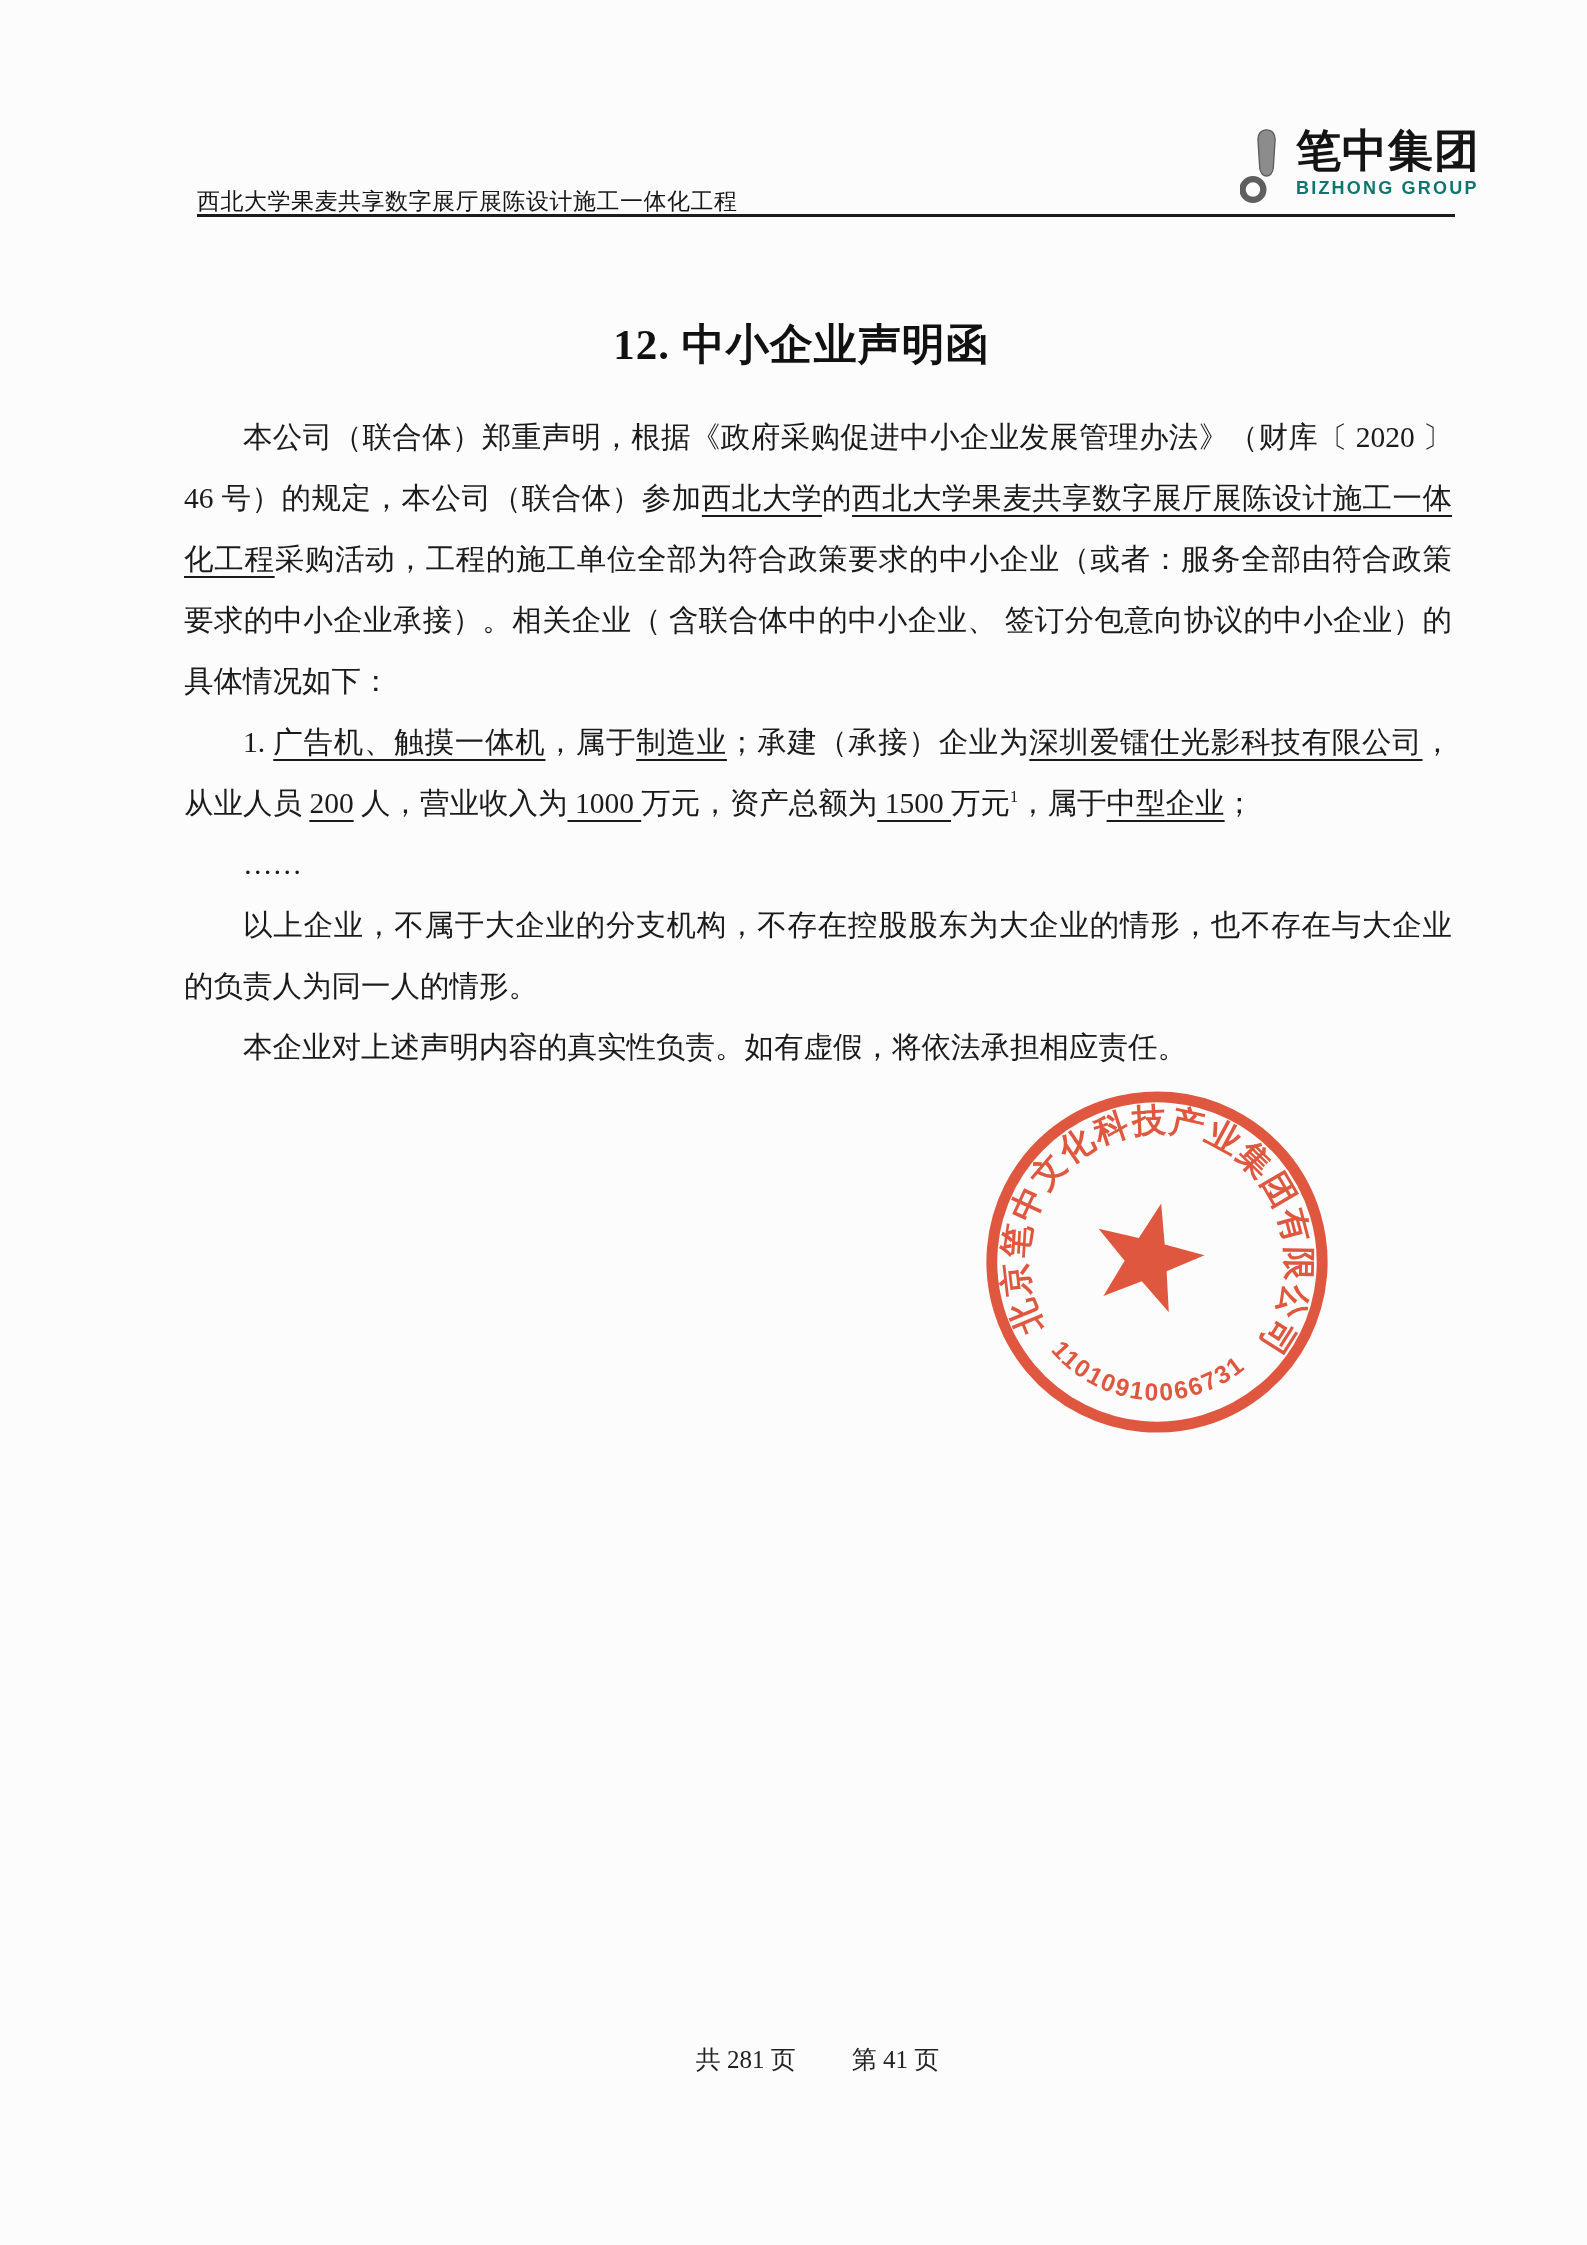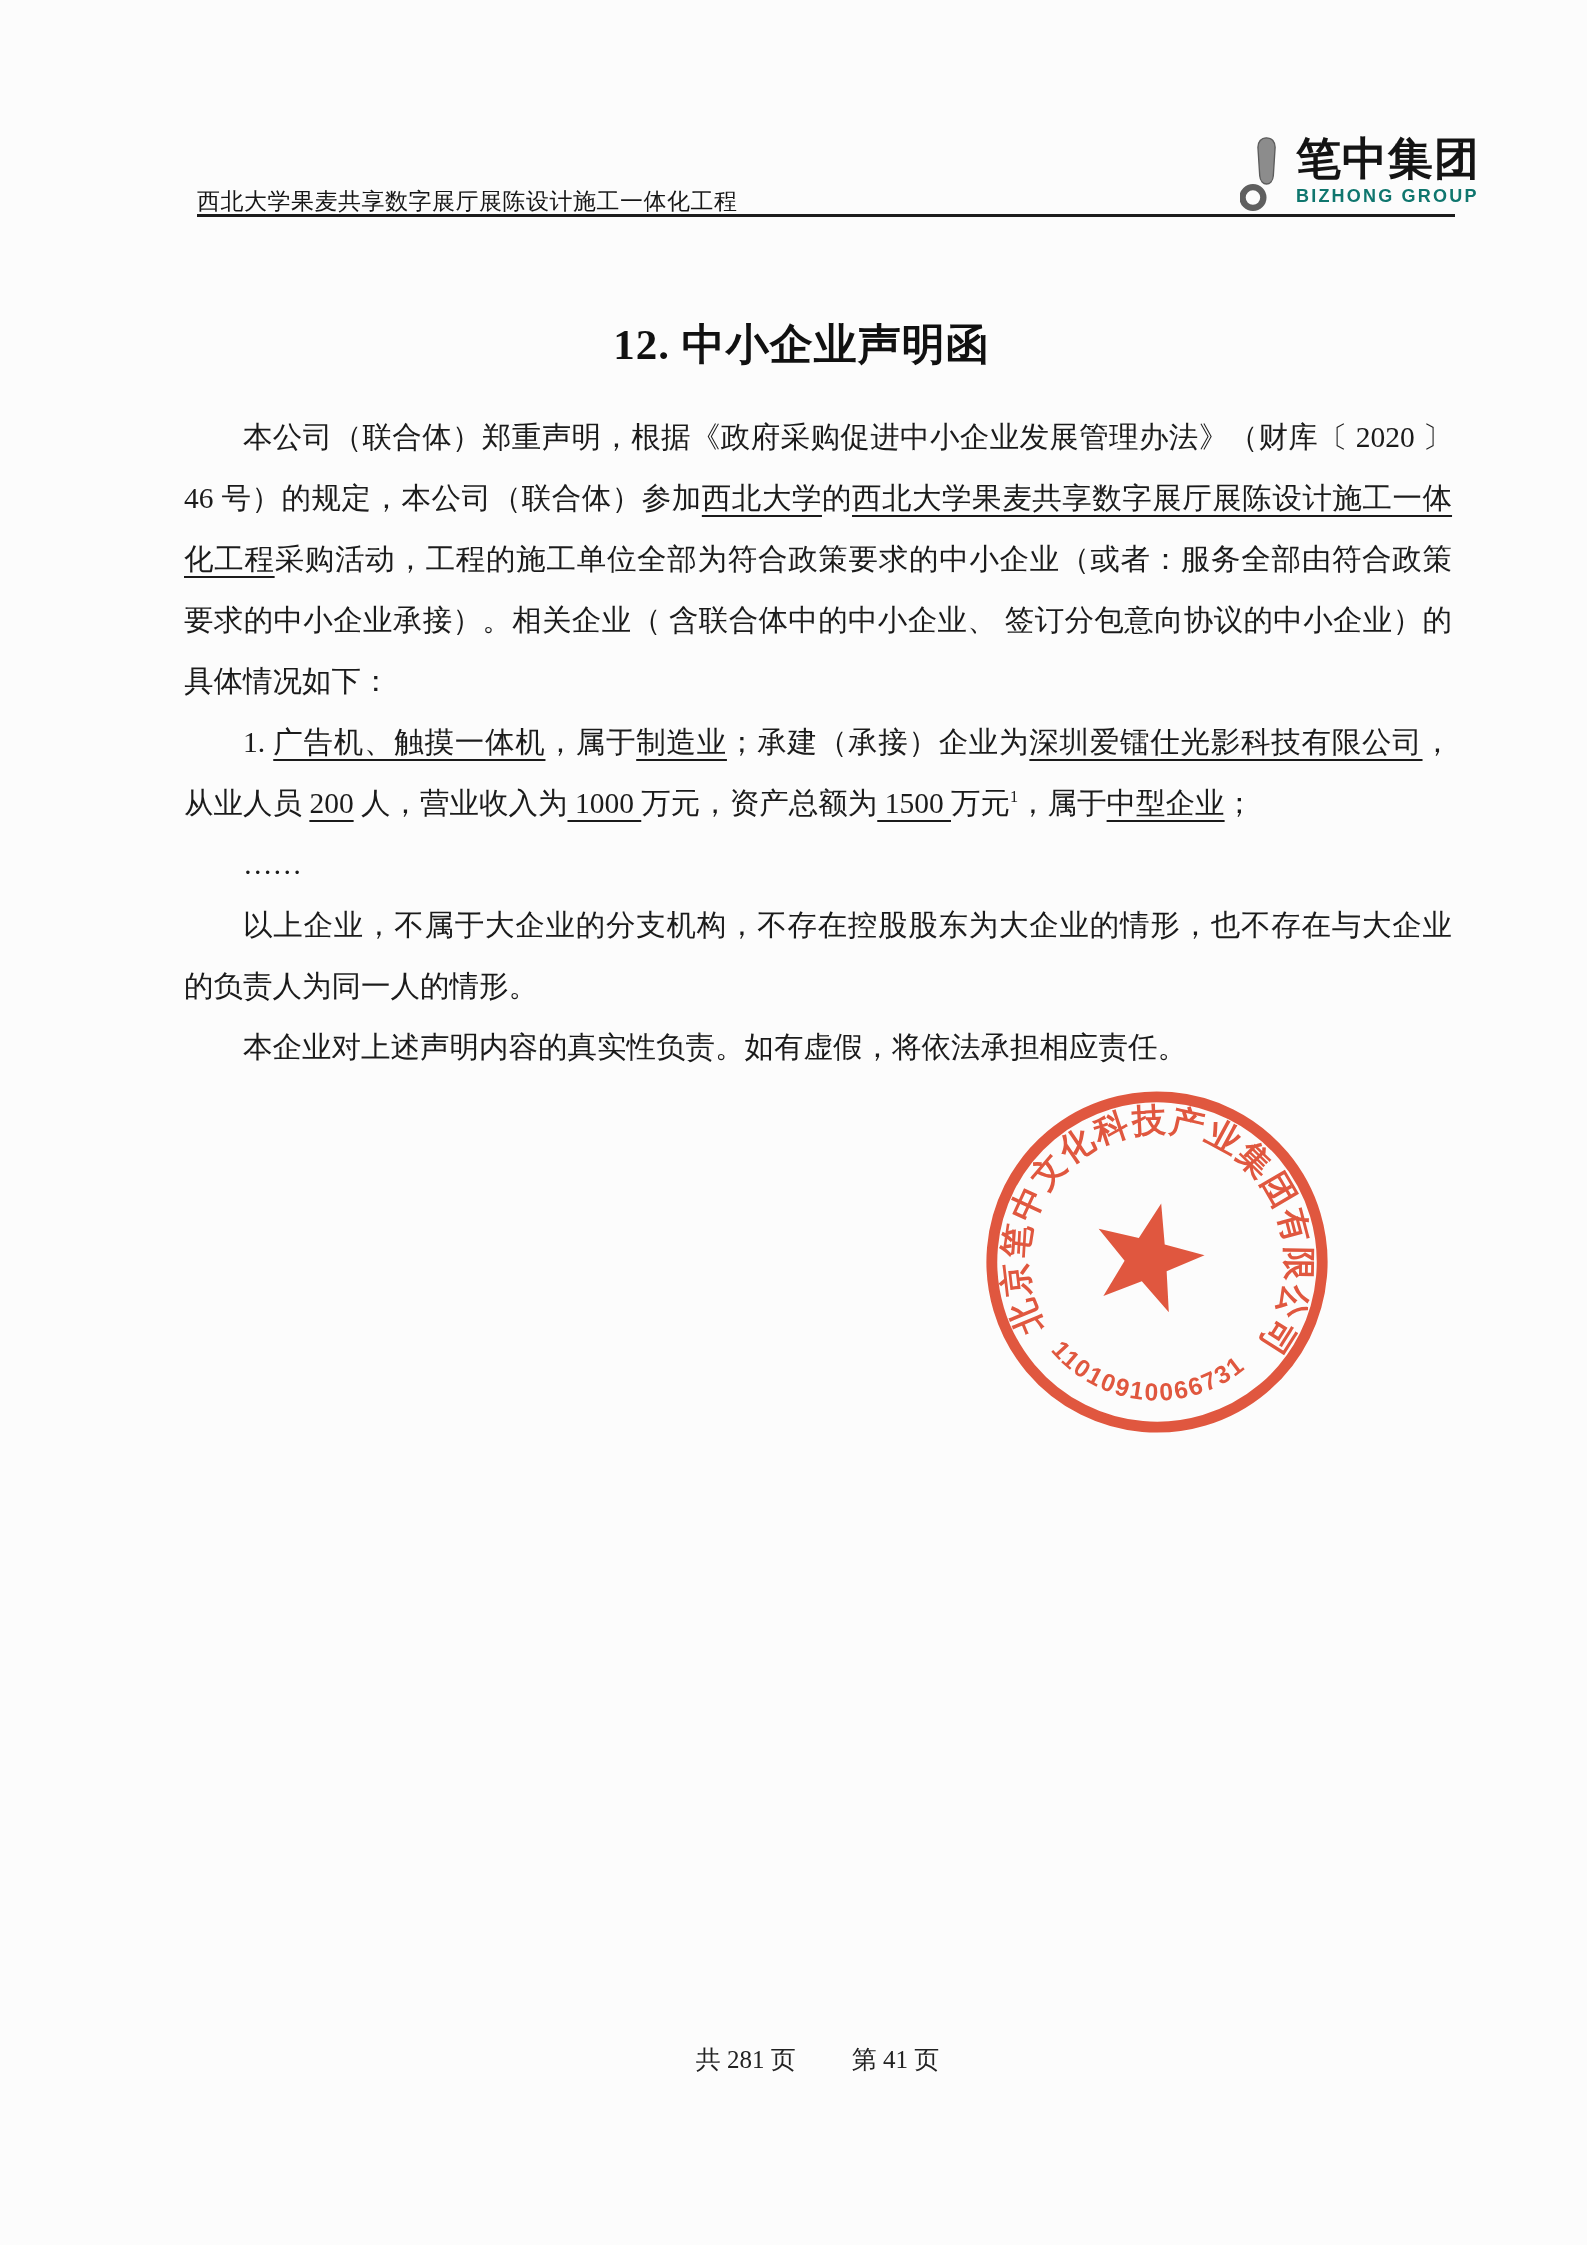--- a/index.html
+++ b/index.html
@@ -20,21 +20,21 @@
   .project-title {
     position: absolute; left: 197px; top: 186px;
     font-size: 23px; letter-spacing: 0.5px; color: #161616;
     white-space: nowrap;
   }
   .header-rule {
     position: absolute; left: 197px; top: 214px;
     width: 1258px; height: 3px; background: #1c1c1c;
   }
   .logo {
-    position: absolute; left: 1240px; top: 136px;
+    position: absolute; left: 1240px; top: 128px;
     display: flex; align-items: flex-start; gap: 12px;
   }
   .logo-icon { width: 44px; height: 76px; }
   .logo-cn {
     font-family: "Liberation Sans", "DejaVu Sans", sans-serif;
     font-size: 45px; font-weight: 900; line-height: 1;
     letter-spacing: 1px; color: #141414; white-space: nowrap;
   }
   .logo-en {
     font-family: "Liberation Sans", "DejaVu Sans", sans-serif;

